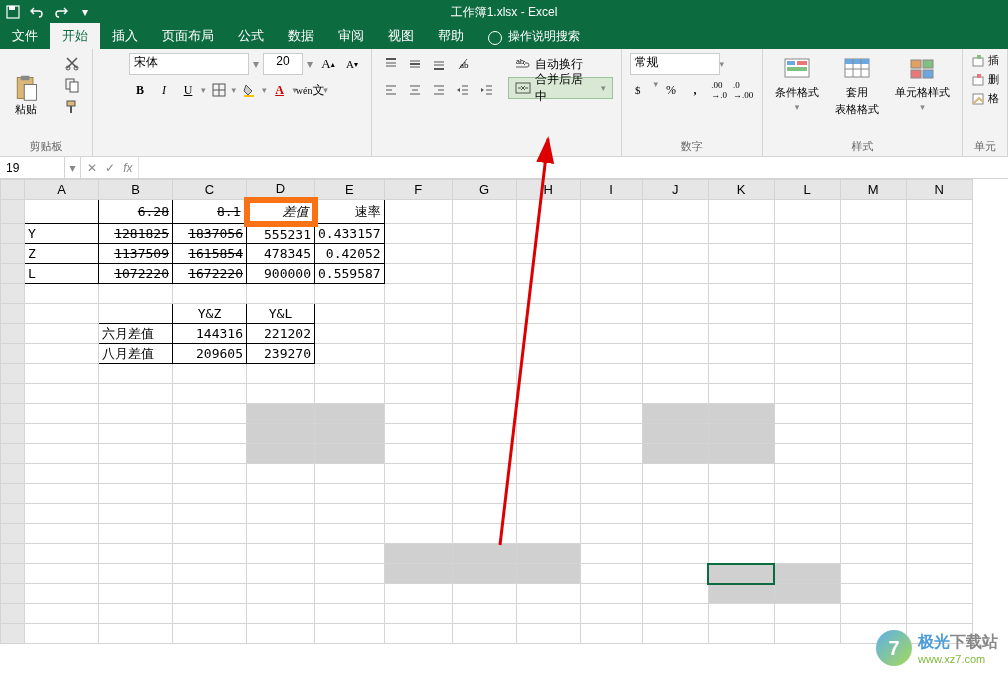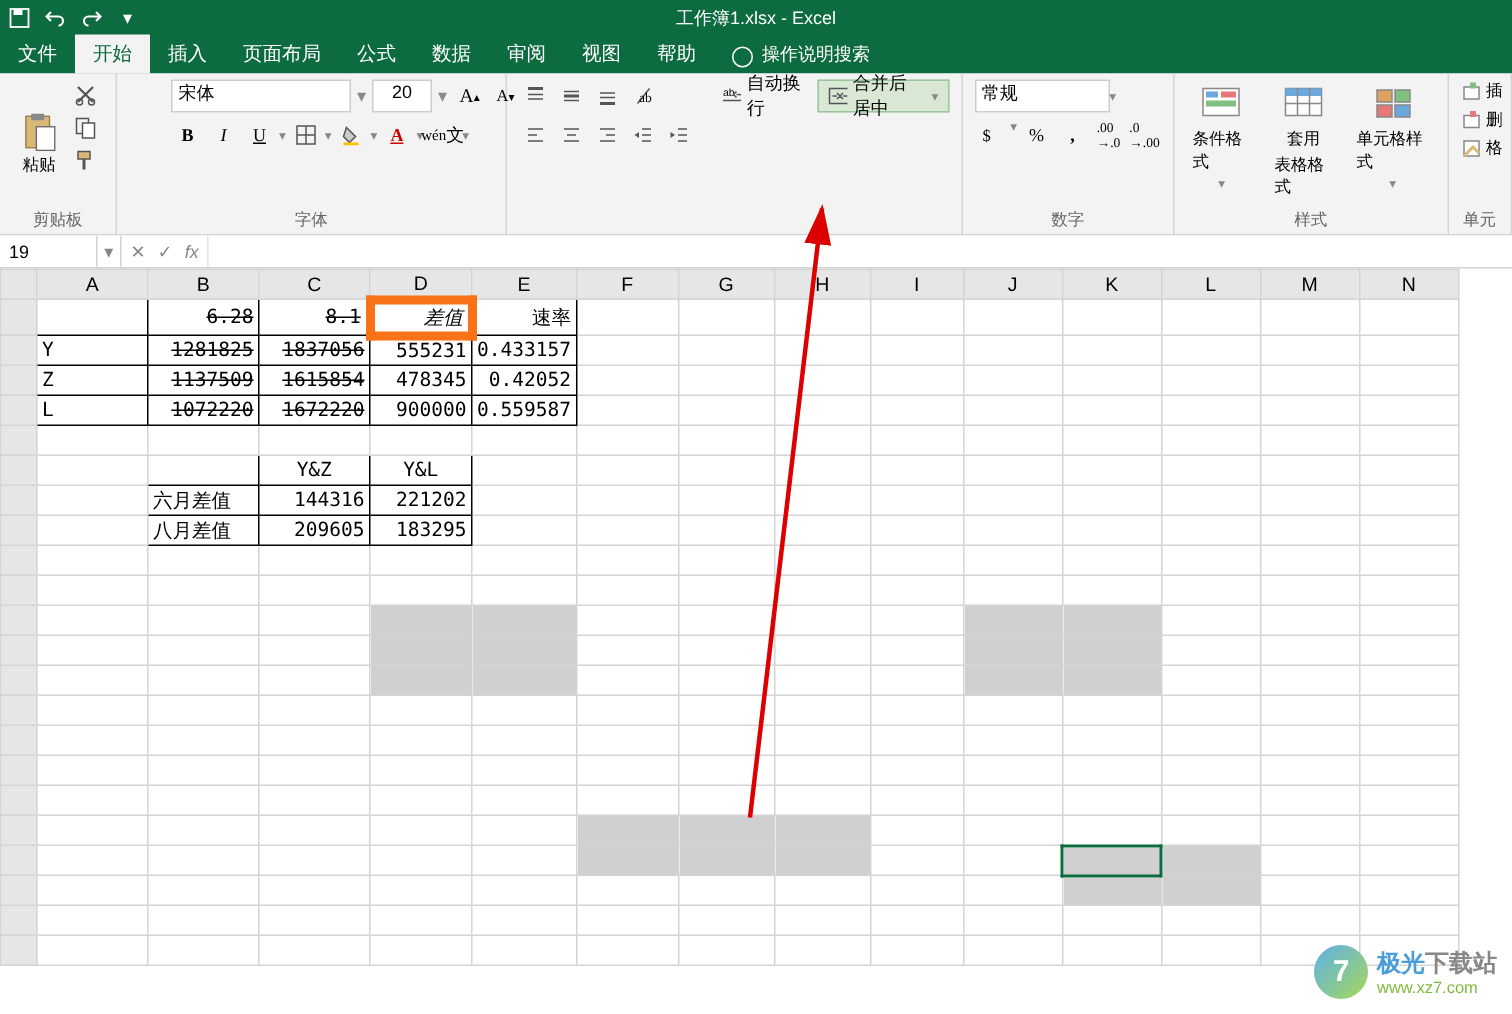--- a/index.html
+++ b/index.html
@@ -18,37 +18,37 @@
 .tell-me { display: flex; align-items: flex-end; gap: 6px; padding: 4px 12px; color: #fff; }
 .bulb { width: 14px; height: 14px; border: 1px solid #fff; border-radius: 50%; display: inline-block; position: relative; }
 
 
 .ribbon { height: 108px; background: #f3f3f3; border-bottom: 1px solid #d4d4d4; display: flex; }
 .ribbon-group { border-right: 1px solid #d4d4d4; padding: 4px 8px 0 8px; display: flex; flex-direction: column; position: relative; }
 .ribbon-group-label { text-align: center; font-size: 11px; color: #666; padding: 2px 0; }
 .ribbon-group-body { flex: 1; display: flex; align-items: flex-start; gap: 4px; }
 
 
-.clipboard-body { display: flex; gap: 1px; align-items: stretch; }
+.clipboard-body { display: flex; gap: 16px; align-items: stretch; }
 .big-btn { display: flex; flex-direction: column; align-items: center; justify-content: center; padding: 4px; cursor: pointer; }
 .big-btn .icon { width: 28px; height: 28px; }
 .small-btns { display: flex; flex-direction: column; gap: 2px; }
 .small-btn { width: 24px; height: 20px; display: flex; align-items: center; justify-content: center; cursor: pointer; }
 
 
 .font-body { display: flex; flex-direction: column; gap: 4px; }
 .font-row { display: flex; gap: 2px; align-items: center; padding-left: 28px; }
 .font-select { width: 120px; height: 22px; border: 1px solid #ccc; background: #fff; padding: 0 4px; font-size: 12px; }
 .size-select { width: 40px; height: 22px; border: 1px solid #ccc; background: #fff; padding: 0 4px; font-size: 12px; text-align: center; }
 .fmt-btn { width: 22px; height: 22px; display: flex; align-items: center; justify-content: center; cursor: pointer; border: 1px solid transparent; font-family: "Times New Roman", serif; }
 
 
 .align-body { display: flex; flex-direction: column; gap: 4px; }
 .align-row { display: flex; gap: 2px; }
-.merge-wrap-col { display: flex; flex-direction: row; gap: 2px; margin-left: 6px; justify-content: center; }
+.merge-wrap-col { display: flex; flex-direction: column; gap: 2px; margin-left: 6px; justify-content: center; }
 .wrap-text-btn, .merge-btn { display: flex; align-items: center; gap: 4px; padding: 2px 6px; cursor: pointer; border: 1px solid transparent; height: 22px; }
 .merge-btn.highlight { background: #d9e8d4; border: 1px solid #9bc49a; }
 
 
 .number-body { display: flex; flex-direction: column; gap: 4px; }
 .number-select { width: 90px; height: 22px; border: 1px solid #ccc; background: #fff; padding: 0 4px; font-size: 12px; }
 .number-row { display: flex; gap: 2px; }
 
 
 .styles-body { display: flex; gap: 8px; }
@@ -200,21 +200,20 @@
           </span>
         <span style="color:#888;font-size:9px">▾</span>
         <span class="fmt-btn">
             <span style="color:#c00;font-weight:bold;text-decoration:underline;text-decoration-color:#c00">A</span>
           </span>
         <span style="color:#888;font-size:9px">▾</span>
         <span class="fmt-btn" style="font-size:10px">wén<br><span style="font-size:12px">文</span></span>
         <span style="color:#888;font-size:9px">▾</span>
       </div>
     </div>
-    <div class="ribbon-group-label">字体</div>
   </div>
 
   <div class="ribbon-group">
     <div class="ribbon-group-body">
       <div class="align-body">
         <div class="align-row">
           <span class="fmt-btn">
               <svg width="14" height="14">
                 <line x1="2" y1="2" x2="12" y2="2" stroke="#555" stroke-width="2"></line>
                 <line x1="2" y1="6" x2="12" y2="6" stroke="#555"></line>
@@ -555,21 +554,21 @@
           <td class="cell" style=""></td>
           <td class="cell" style=""></td>
           <td class="cell" style=""></td>
           <td class="cell" style=""></td>
         </tr>
         <tr>
           <th class="row-header"></th>
           <td class="cell left" style=""></td>
           <td class="cell left" style="border:1px solid #000;">八月差值</td>
           <td class="cell" style="border:1px solid #000;">209605</td>
-          <td class="cell" style="border:1px solid #000;">183295</td>
+          <td class="cell" style="border:1px solid #000;">239270</td>
           <td class="cell" style=""></td>
           <td class="cell" style=""></td>
           <td class="cell" style=""></td>
           <td class="cell" style=""></td>
           <td class="cell" style=""></td>
           <td class="cell" style=""></td>
           <td class="cell" style=""></td>
           <td class="cell" style=""></td>
           <td class="cell" style=""></td>
           <td class="cell" style=""></td>

